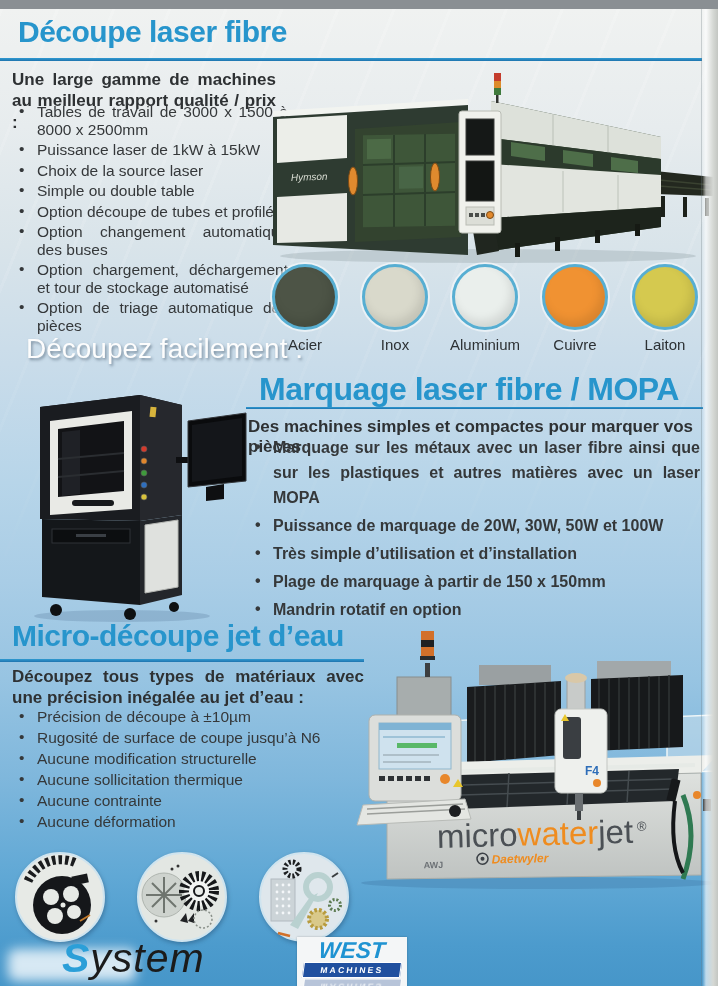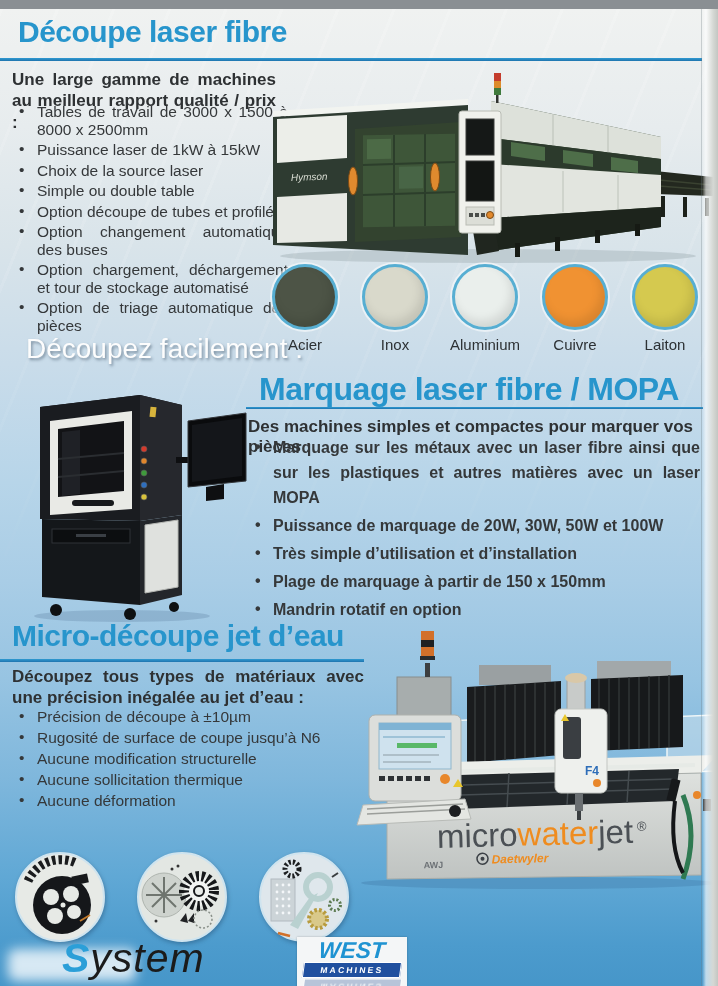--- a/index.html
+++ b/index.html
@@ -251,20 +251,21 @@
 
   <div class="sec-title title-waterjet">Micro-découpe jet d’eau</div>
   <div class="rule rule-waterjet"></div>
   <div class="waterjet-intro">Découpez tous types de matériaux avec une précision inégalée au jet d’eau :</div>
 
   <ul class="bullets waterjet-bullets">
     <li>Précision de découpe à ±10µm</li>
     <li>Rugosité de surface de coupe jusqu’à N6</li>
     <li>Aucune modification structurelle</li>
     <li>Aucune sollicitation thermique</li>
+    <li>Aucune contrainte</li>
     <li>Aucune déformation</li>
   </ul>
 
   <div class="figure fig-waterjet">
     <svg viewBox="0 0 392 272" width="392" height="272">
       <defs>
         <linearGradient id="basegrad" x1="0" y1="0" x2="0" y2="1">
           <stop offset="0" stop-color="#dee1de"></stop>
             <stop offset="1" stop-color="#bfc3c1"></stop>
         </linearGradient>

